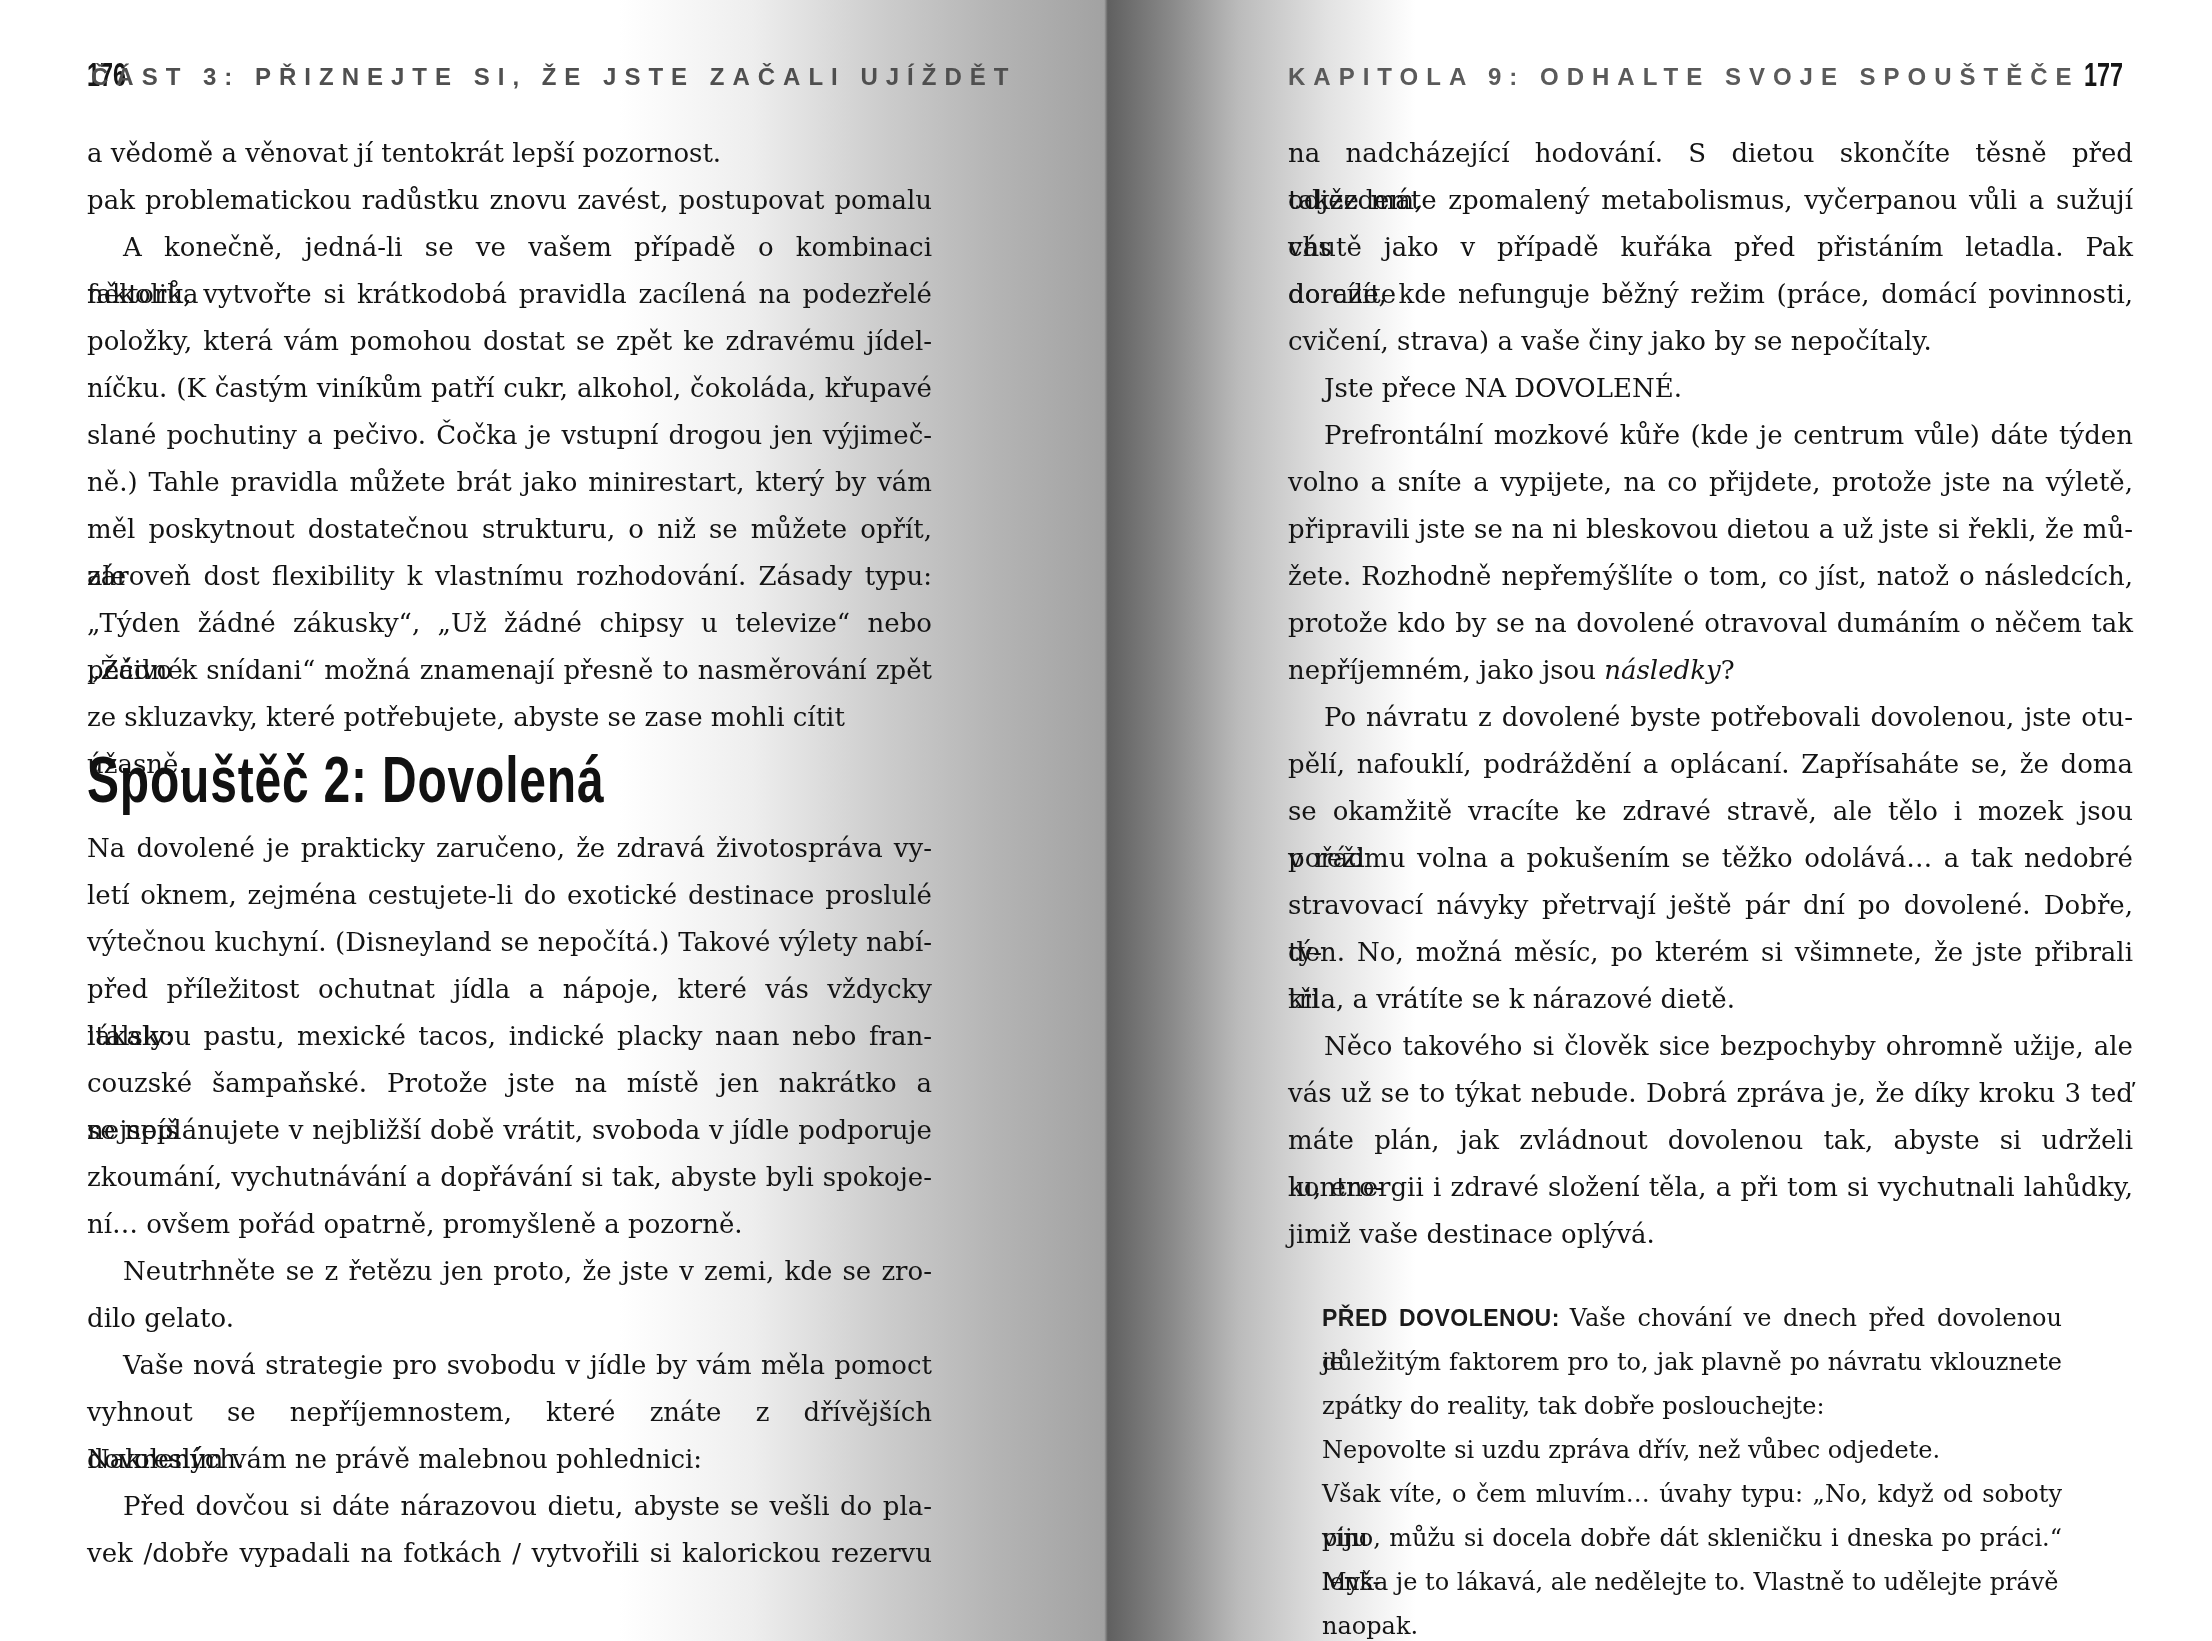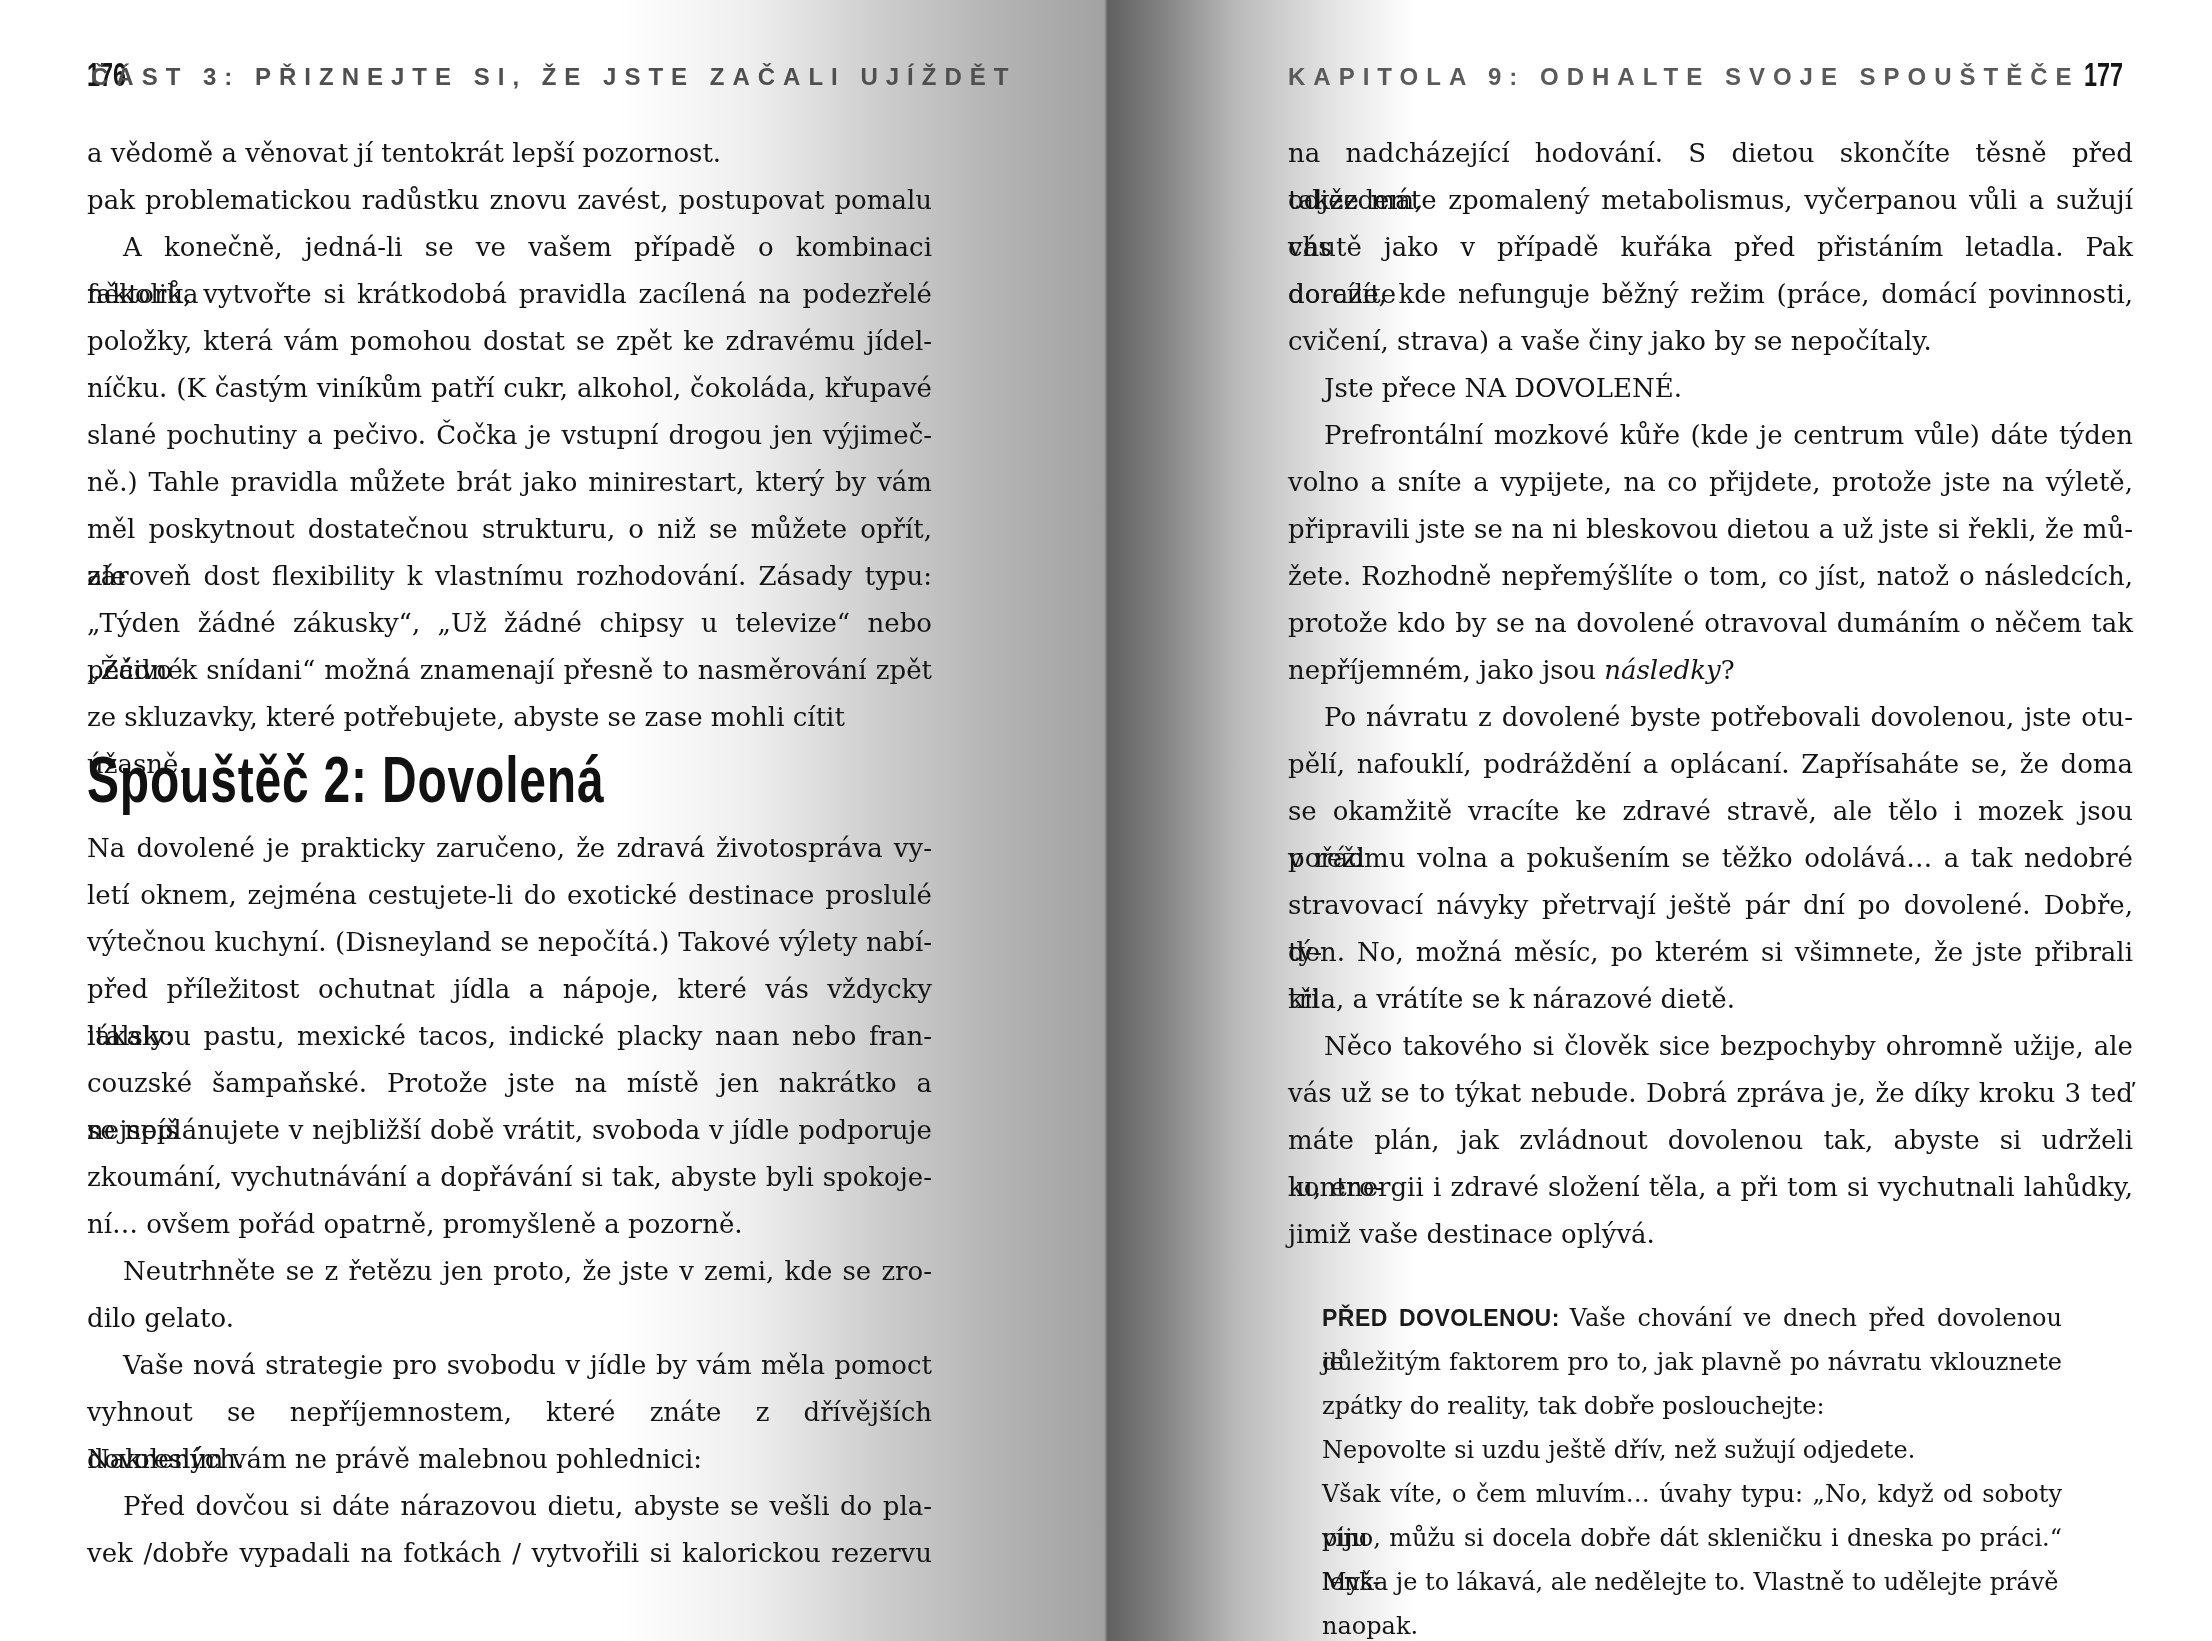--- a/index.html
+++ b/index.html
@@ -144,21 +144,21 @@
         <div class="line just">lu, energii i zdravé složení těla, a při tom si vychutnali lahůdky,</div>
         <div class="line">jimiž vaše destinace oplývá.</div>
       </div>
       <div class="box">
         <div class="para">
           <div class="line just"><span class="label">PŘED DOVOLENOU:</span><span>Vaše chování ve dnech před dovolenou je</span></div>
           <div class="line just">důležitým faktorem pro to, jak plavně po návratu vklouznete</div>
           <div class="line">zpátky do reality, tak dobře poslouchejte:</div>
         </div>
         <div class="para">
-          <div class="line">Nepovolte si uzdu ještě dřív, než sužují odjedete.</div>
+          <div class="line">Nepovolte si uzdu zpráva dřív, než vůbec odjedete.</div>
         </div>
         <div class="para">
           <div class="line just">Však víte, o čem mluvím… úvahy typu: „No, když od soboty piju</div>
           <div class="line just">víno, můžu si docela dobře dát skleničku i dneska po práci.“ Myš-</div>
           <div class="line">lenka je to lákavá, ale nedělejte to. Vlastně to udělejte právě naopak.</div>
         </div>
       </div>
     </div>
 </div>
 

